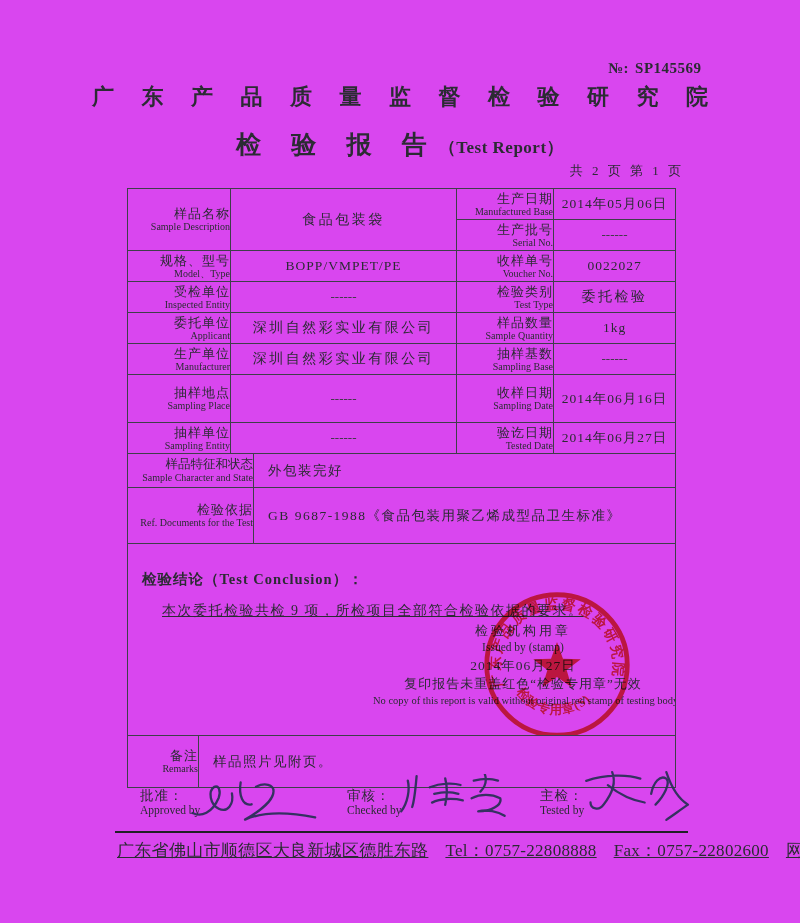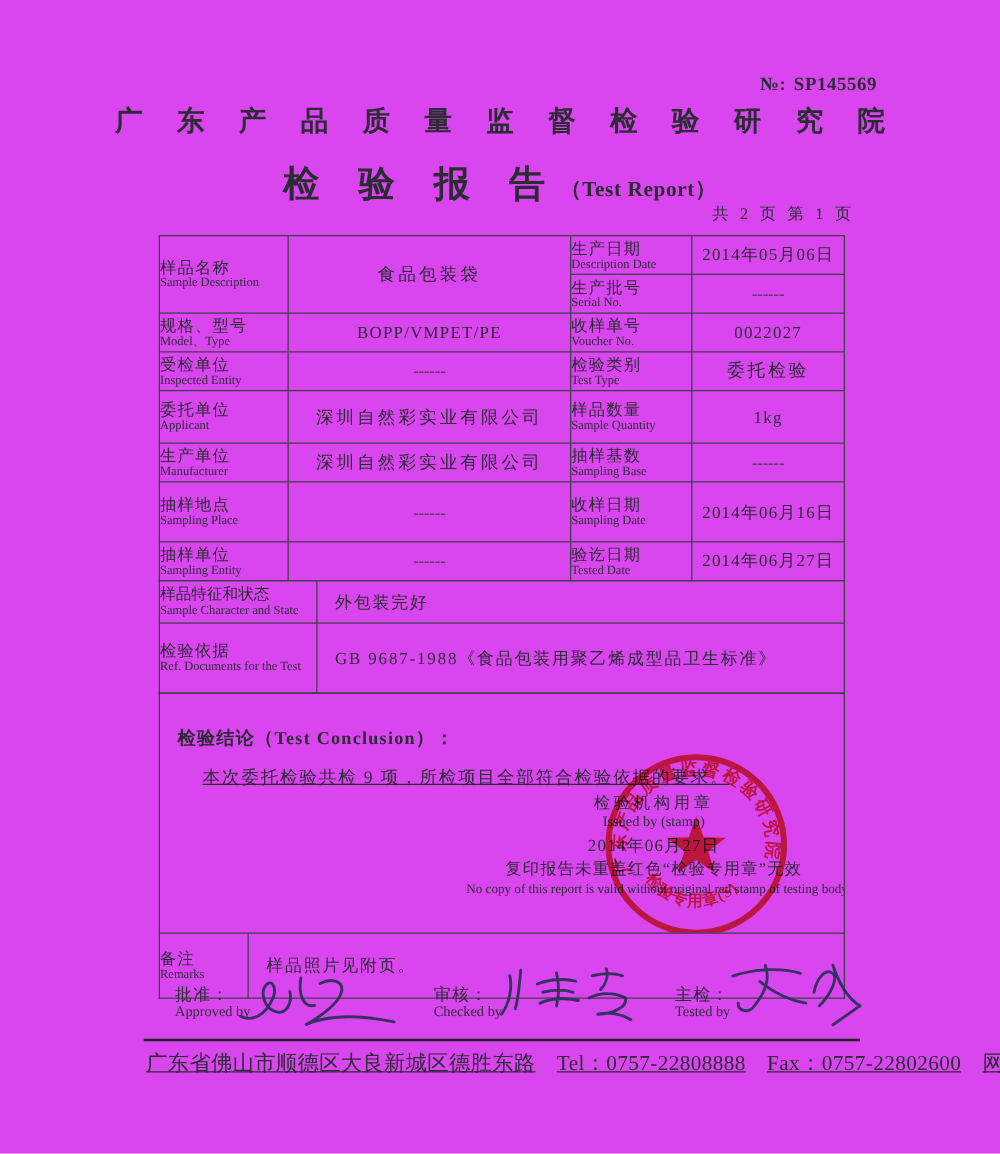--- a/index.html
+++ b/index.html
@@ -7,29 +7,29 @@
         font-family:"Liberation Serif","DejaVu Serif",serif;color:#2b2b33;}
 
   
   .report-no{position:absolute;top:60px;left:608px;font-size:15px;font-weight:bold;letter-spacing:.5px;}
   .report-no .num{margin-left:6px;}
   .institute-cn{position:absolute;top:82px;left:0;width:100%;text-align:center;
                 font-size:22px;font-weight:bold;letter-spacing:11px;text-indent:11px;}
   .institute-en{position:absolute;top:110px;left:0;width:100%;text-align:center;
                 font-size:14.5px;font-weight:bold;}
   .report-title{position:absolute;top:128px;left:0;width:100%;text-align:center;font-weight:bold;}
-  .report-title .cn{font-size:29px;letter-spacing:12px;margin-top:39px;}
+  .report-title .cn{font-size:25px;letter-spacing:12px;margin-top:39px;}
   .report-title .en{font-size:17px;letter-spacing:.5px;}
   .page-info{position:absolute;top:162px;right:116px;font-size:13px;letter-spacing:3px;}
 
   
   .tables{position:absolute;left:127px;top:189px;width:548px;}
   table.rt{border-collapse:collapse;table-layout:fixed;width:548px;margin-top:-1px;}
   table.rt td{border:1px solid #3f3f49;padding:0;vertical-align:middle;overflow:hidden;}
-  .lbl{text-align:left;}
+  .lbl{text-align:right;}
   .lbl .lc{font-size:13px;letter-spacing:1px;line-height:15px;}
   .lbl .le{font-size:10px;line-height:12px;}
   .val{text-align:center;font-size:13.5px;letter-spacing:1px;}
   .val.cjk{font-size:14px;letter-spacing:2.5px;}
   .val.left{text-align:left;padding-left:14px;letter-spacing:1.5px;}
   .dash{letter-spacing:0;font-size:13px;color:#3a3a42;}
 
   
   .concl{position:relative;}
   .concl-head{position:absolute;left:14px;top:26px;font-size:14.5px;font-weight:bold;letter-spacing:1px;}
@@ -86,21 +86,21 @@
         </colgroup>
       <tbody>
           <tr style="height:31px">
         <td rowspan="2" class="lbl">
           <div class="lc">样品名称</div>
           <div class="le">Sample Description</div>
         </td>
         <td rowspan="2" class="val cjk">食品包装袋</td>
         <td class="lbl">
           <div class="lc">生产日期</div>
-          <div class="le">Description Date</div>
+          <div class="le">Manufactured Base</div>
         </td>
         <td class="val">2014年05月06日</td>
       </tr>
       <tr style="height:31px">
         <td class="lbl">
           <div class="lc">生产批号</div>
           <div class="le">Serial No.</div>
         </td>
         <td class="val dash">------</td>
       </tr>
@@ -121,21 +121,21 @@
           <div class="lc">受检单位</div>
           <div class="le">Inspected Entity</div>
         </td>
         <td class="val dash">------</td>
         <td class="lbl">
           <div class="lc">检验类别</div>
           <div class="le">Test Type</div>
         </td>
         <td class="val cjk">委托检验</td>
       </tr>
-      <tr style="height:42px">
+      <tr style="height:31px">
         <td class="lbl">
           <div class="lc">委托单位</div>
           <div class="le">Applicant</div>
         </td>
         <td class="val cjk">深圳自然彩实业有限公司</td>
         <td class="lbl">
           <div class="lc">样品数量</div>
           <div class="le">Sample Quantity</div>
         </td>
         <td class="val">1kg</td>

